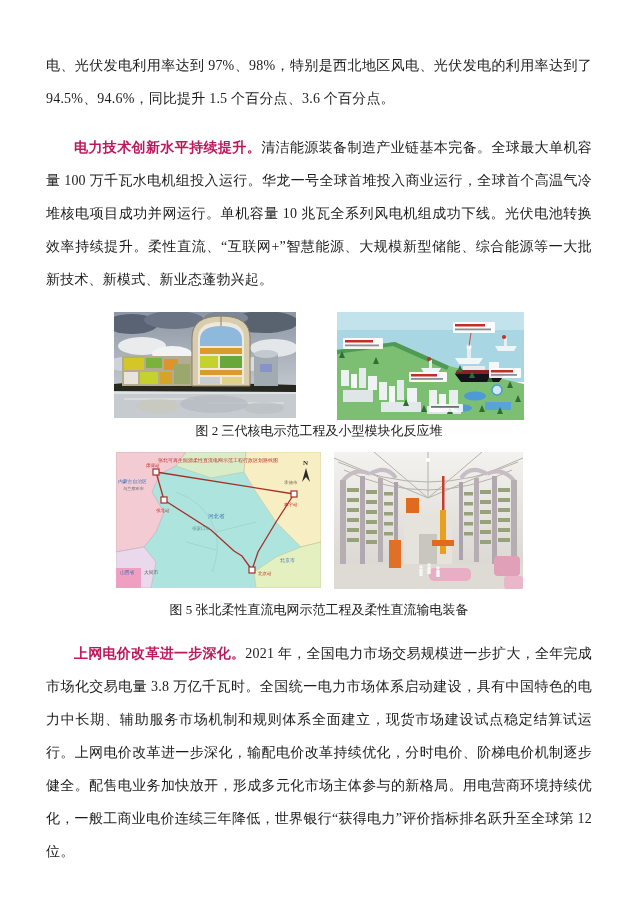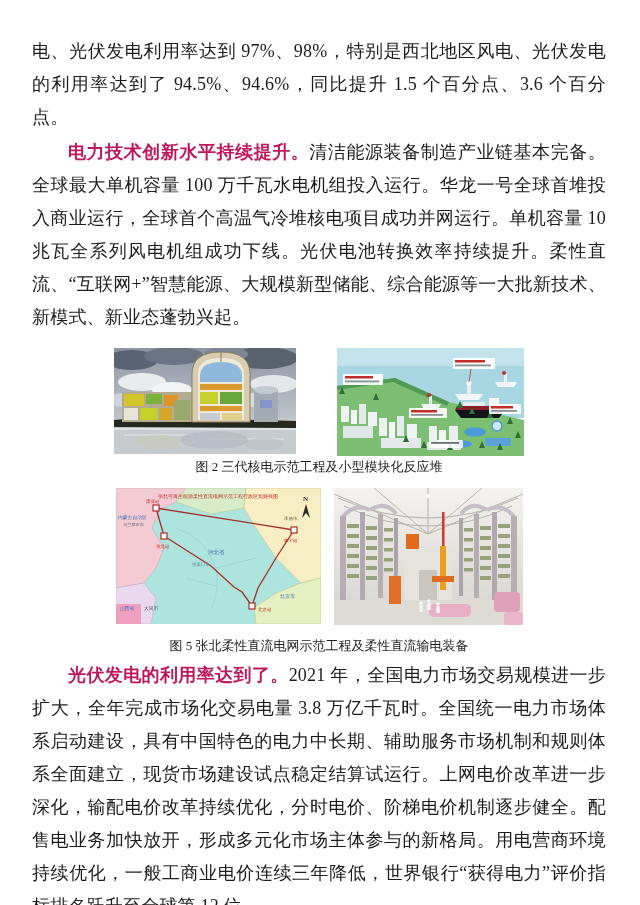--- a/index.html
+++ b/index.html
@@ -3,21 +3,21 @@
 <meta charset="utf-8">
 <style>
   html,body{margin:0;padding:0;}
   body{
     width:640px;height:905px;background:#ffffff;overflow:hidden;
     font-family:"Liberation Serif","DejaVu Serif",serif;
   }
   .page{position:relative;width:640px;height:905px;background:#ffffff;}
   .content{padding:33px 32px 0 30px;}
   p.para{
-    margin:2px;font-size:18px;line-height:33px;text-align:justify;
+    margin:16px;font-size:14px;line-height:33px;text-align:justify;
     color:#1c1c1c;letter-spacing:0.2px;
   }
   p.indent{text-indent:2em;}
   b.lead{font-weight:bold;color:#be185d;}
   .figrow{display:flex;justify-content:center;align-items:flex-start;}
   .figrow1{gap:41px;margin-top:14px;}
   .figrow2{gap:13px;margin-top:10px;}
   .caption{
     text-align:center;font-size:13px;line-height:22px;color:#1c1c1c;
   }
@@ -315,16 +315,16 @@
           <circle cx="95" cy="113" r="1.7"></circle>
             <rect x="93.3" y="115" width="3.4" height="7"></rect>
           <circle cx="104" cy="116" r="1.7"></circle>
             <rect x="102.3" y="118" width="3.4" height="7"></rect>
         </g>
       </svg>
     </div>
 
     <div class="caption caption2">图 5 张北柔性直流电网示范工程及柔性直流输电装备</div>
 
-    <p class="para indent p3"><b class="lead">光伏发电的利用率达到了。</b><span>2021 年，全国电力市场交易规模进一步扩大，全年完成市场化交易电量 3.8 万亿千瓦时。全国统一电力市场体系启动建设，具有中国特色的电力中长期、辅助服务市场机制和规则体系全面建立，现货市场建设试点稳定结算试运行。上网电价改革进一步深化，输配电价改革持续优化，分时电价、阶梯电价机制逐步健全。配售电业务加快放开，形成多元化市场主体参与的新格局。用电营商环境持续优化，一般工商业电价连续三年降低，世界银行“获得电力”评价指标排名跃升至全球第 12 位。</span></p>
+    <p class="para indent p3"><b class="lead">上网电价改革进一步深化。</b><span>2021 年，全国电力市场交易规模进一步扩大，全年完成市场化交易电量 3.8 万亿千瓦时。全国统一电力市场体系启动建设，具有中国特色的电力中长期、辅助服务市场机制和规则体系全面建立，现货市场建设试点稳定结算试运行。上网电价改革进一步深化，输配电价改革持续优化，分时电价、阶梯电价机制逐步健全。配售电业务加快放开，形成多元化市场主体参与的新格局。用电营商环境持续优化，一般工商业电价连续三年降低，世界银行“获得电力”评价指标排名跃升至全球第 12 位。</span></p>
 
   </div>
 </div>
 
 </body></html>

